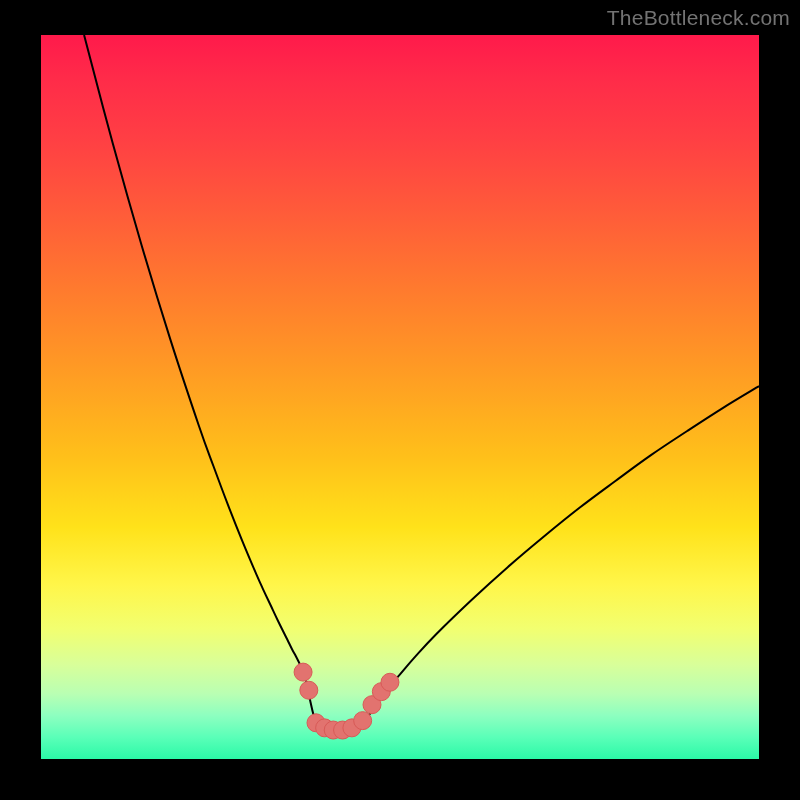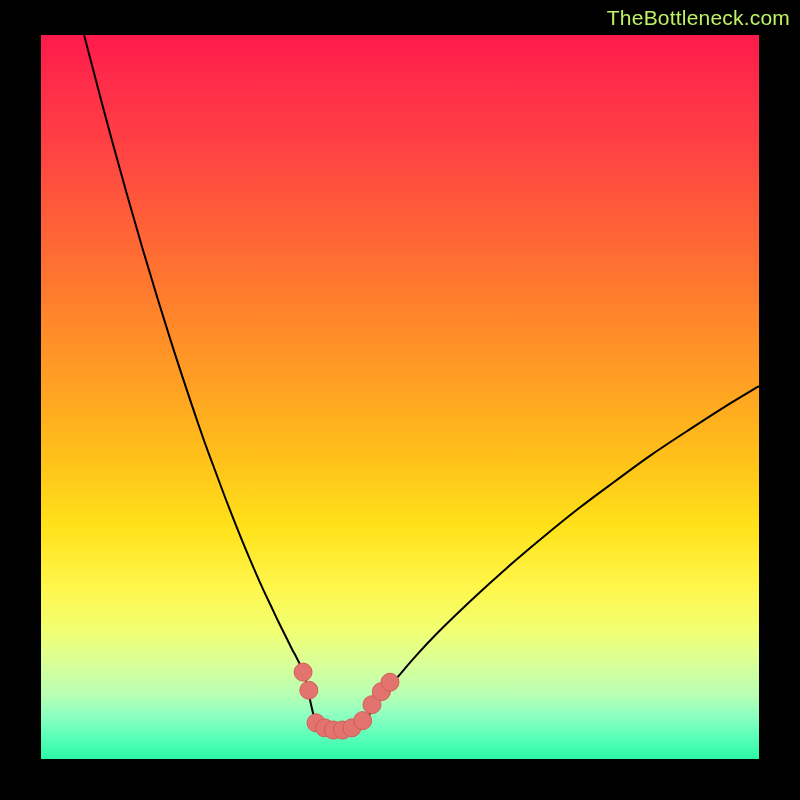--- a/index.html
+++ b/index.html
@@ -38,21 +38,21 @@
       #b9ffb3 91%,
       #8dffc0 94%,
       #5affb8 97%,
       #2bf9a7 100%
     );
   }
   .watermark {
     position: absolute;
     top: 6px;
     right: 10px;
-    color: #bef264;
+    color: #737373;
     font-size: 21px;
     letter-spacing: 0.2px;
     user-select: none;
   }
   svg.curves {
     position: absolute;
     left: 0;
     top: 0;
     width: 718px;
     height: 724px;

